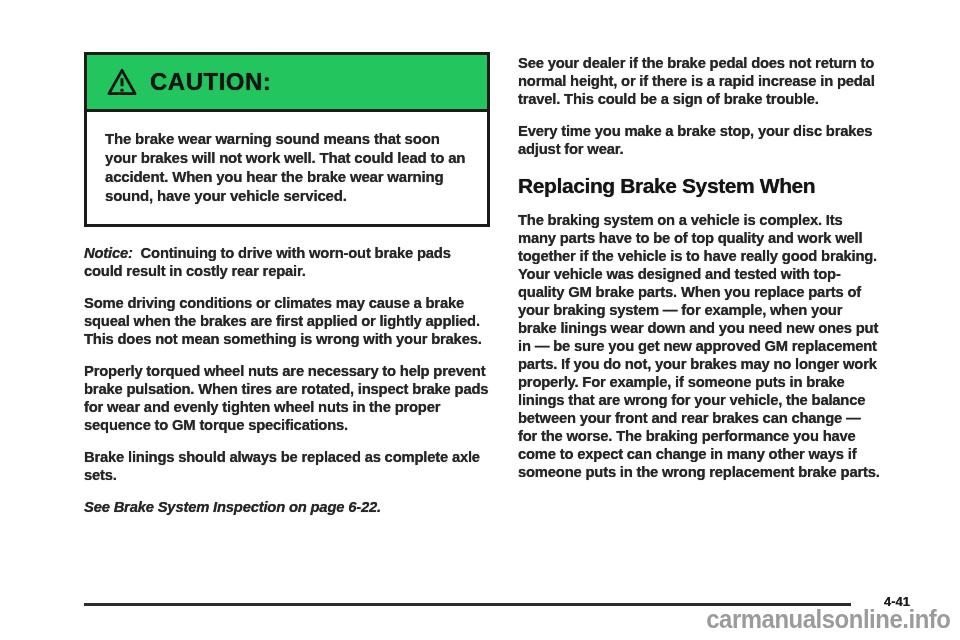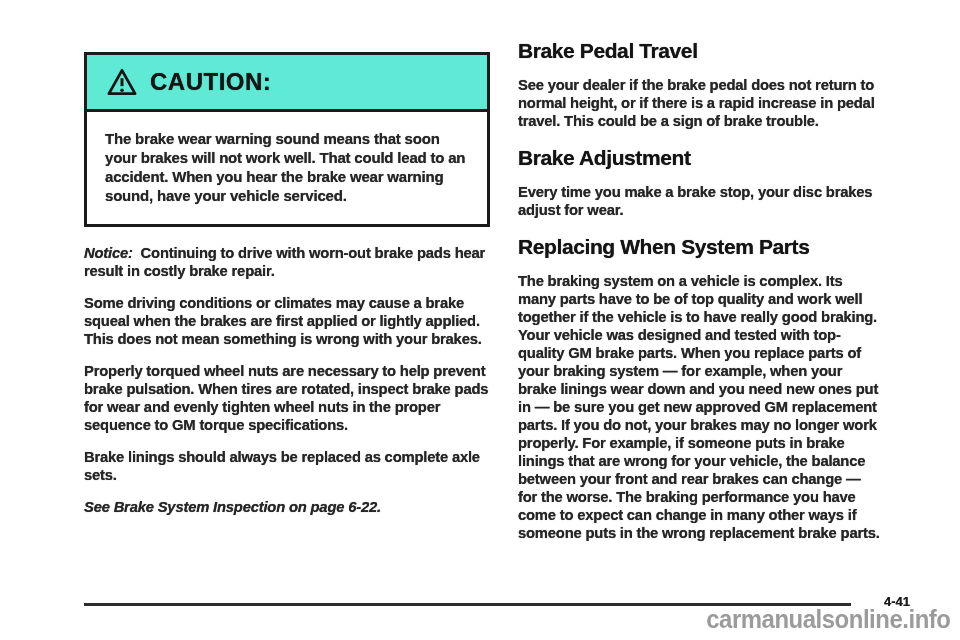--- a/index.html
+++ b/index.html
@@ -95,58 +95,56 @@
   }
 </style>
 </head>
 <body>
 
 <div class="page">
 
   <div class="col-left">
 
     <div class="caution-box" style="border-color: rgb(27, 27, 27);">
-      <div class="caution-header" style="background: #5eead4;">
+      <div class="caution-header" style="background: #22c55e;">
         <span class="caution-icon">
           <svg width="30" height="28" viewBox="0 0 32 30">
             <path d="M16 2.5 L30 27.5 L2 27.5 Z" fill="none" stroke="#151515" stroke-width="3" stroke-linejoin="round"></path>
             <line x1="16" y1="11" x2="16" y2="19.5" stroke="#151515" stroke-width="3.2"></line>
             <circle cx="16" cy="23.8" r="1.9" fill="#151515"></circle>
           </svg>
         </span>
         <span class="caution-title">CAUTION:</span>
       </div>
       <div class="caution-body bodytext">The brake wear warning sound means that soon your brakes will not work well. That could lead to an accident. When you hear the brake wear warning sound, have your vehicle serviced.</div>
     </div>
 
-    <p class="para bodytext"><span class="notice-label">Notice:</span>&nbsp;&nbsp;<span>Continuing to drive with worn-out brake pads hear result in costly brake repair.</span></p>
+    <p class="para bodytext"><span class="notice-label">Notice:</span>&nbsp;&nbsp;<span>Continuing to drive with worn-out brake pads could result in costly rear repair.</span></p>
 
     <p class="para bodytext">Some driving conditions or climates may cause a brake squeal when the brakes are first applied or lightly applied. This does not mean something is wrong with your brakes.</p>
 
     <p class="para bodytext">Properly torqued wheel nuts are necessary to help prevent brake pulsation. When tires are rotated, inspect brake pads for wear and evenly tighten wheel nuts in the proper sequence to GM torque specifications.</p>
 
     <p class="para bodytext">Brake linings should always be replaced as complete axle sets.</p>
 
     <p class="para bodytext see-ref">See Brake System Inspection on page 6-22.</p>
   </div>
 
   <div class="col-right">
 
     <div class="section-1">
-      <div class="heading">Brake Pedal Travel</div>
       <p class="para bodytext">See your dealer if the brake pedal does not return to normal height, or if there is a rapid increase in pedal travel. This could be a sign of brake trouble.</p>
     </div>
 
     <div class="section-2">
-      <div class="heading">Brake Adjustment</div>
       <p class="para bodytext">Every time you make a brake stop, your disc brakes adjust for wear.</p>
     </div>
 
     <div class="section-3">
-      <div class="heading">Replacing When System Parts</div>
+      <div class="heading">Replacing Brake System When</div>
       <p class="para bodytext">The braking system on a vehicle is complex. Its many parts have to be of top quality and work well together if the vehicle is to have really good braking. Your vehicle was designed and tested with top-quality GM brake parts. When you replace parts of your braking system — for example, when your brake linings wear down and you need new ones put in — be sure you get new approved GM replacement parts. If you do not, your brakes may no longer work properly. For example, if someone puts in brake linings that are wrong for your vehicle, the balance between your front and rear brakes can change — for the worse. The braking performance you have come to expect can change in many other ways if someone puts in the wrong replacement brake parts.</p>
     </div>
   </div>
 
   <div class="footer-rule" style="background: rgb(45, 45, 45);"></div>
   <div class="page-number">4-41</div>
   <div class="watermark" style="color: rgb(155, 155, 155);">carmanualsonline.info</div>
 
 </div>
 

